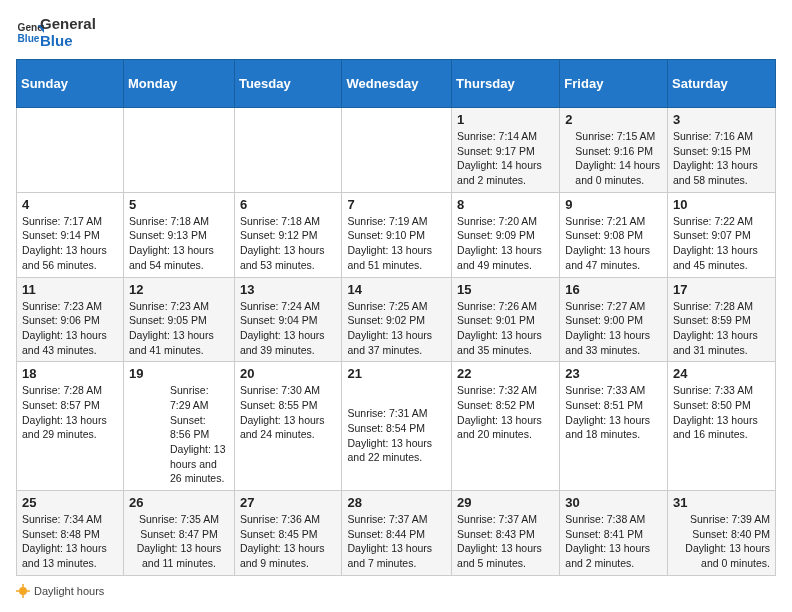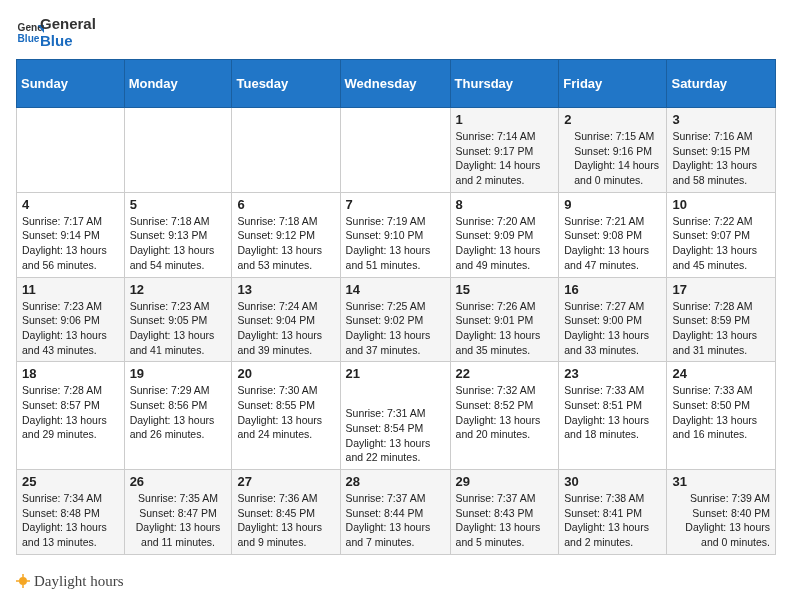--- a/index.html
+++ b/index.html
@@ -73,26 +73,25 @@
     }
     .day-info {
       font-size: 10.5px;
       color: #222;
       line-height: 1.4;
     }
     td.empty {
       background: #fff !important;
     }
     .footer {
-      margin-top: 18px;
-      font-size: 15px;
+      margin-top: 8px;
+      font-size: 11px;
       color: #444;
       display: flex;
       gap: 16px;
-      font-family: Liberation Serif, serif;
     }
     .footer-item {
       display: flex;
       align-items: center;
       gap: 4px;
     }
   </style>
 </head>
 <body>
 
@@ -238,21 +237,21 @@
       </tr>
       <tr>
         <td>
           <span class="day-number">18</span>
           <div class="day-info" style="white-space: pre-line;">Sunrise: 7:28 AM
 Sunset: 8:57 PM
 Daylight: 13 hours and 29 minutes.</div>
         </td>
         <td>
           <span class="day-number">19</span>
-          <div class="day-info" style="white-space: pre-line;">Sunrise: 7:29 AM
+          <div class="day-info" style="white-space: pre-line; margin-left: 41px;">Sunrise: 7:29 AM
 Sunset: 8:56 PM
 Daylight: 13 hours and 26 minutes.</div>
         </td>
         <td>
           <span class="day-number">20</span>
           <div class="day-info" style="white-space: pre-line;">Sunrise: 7:30 AM
 Sunset: 8:55 PM
 Daylight: 13 hours and 24 minutes.</div>
         </td>
         <td>

